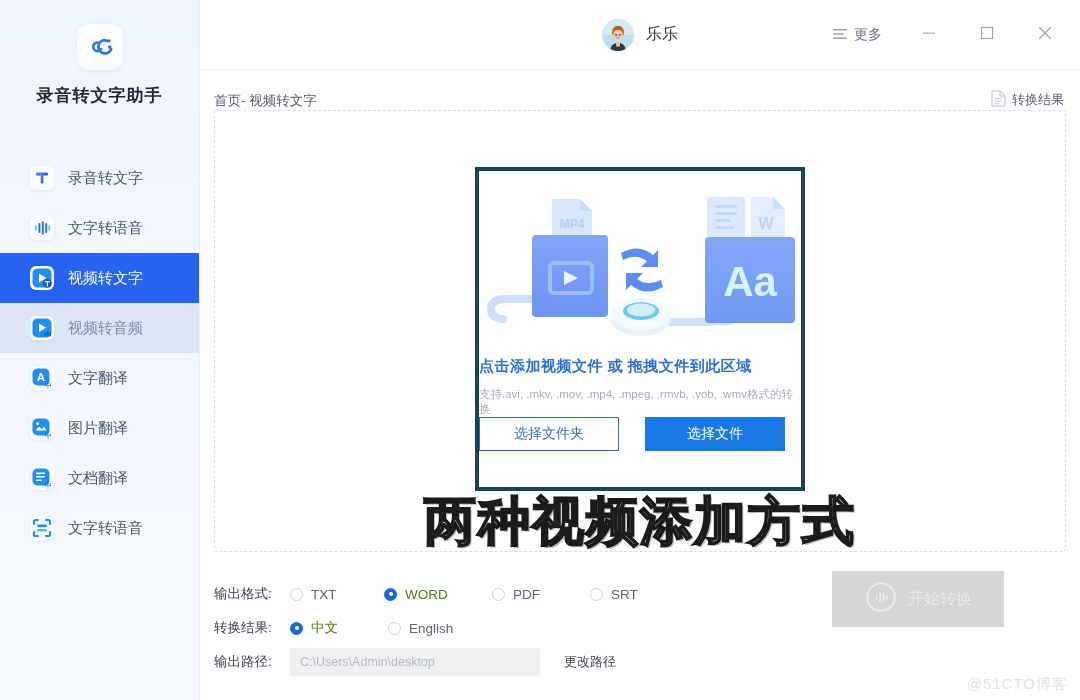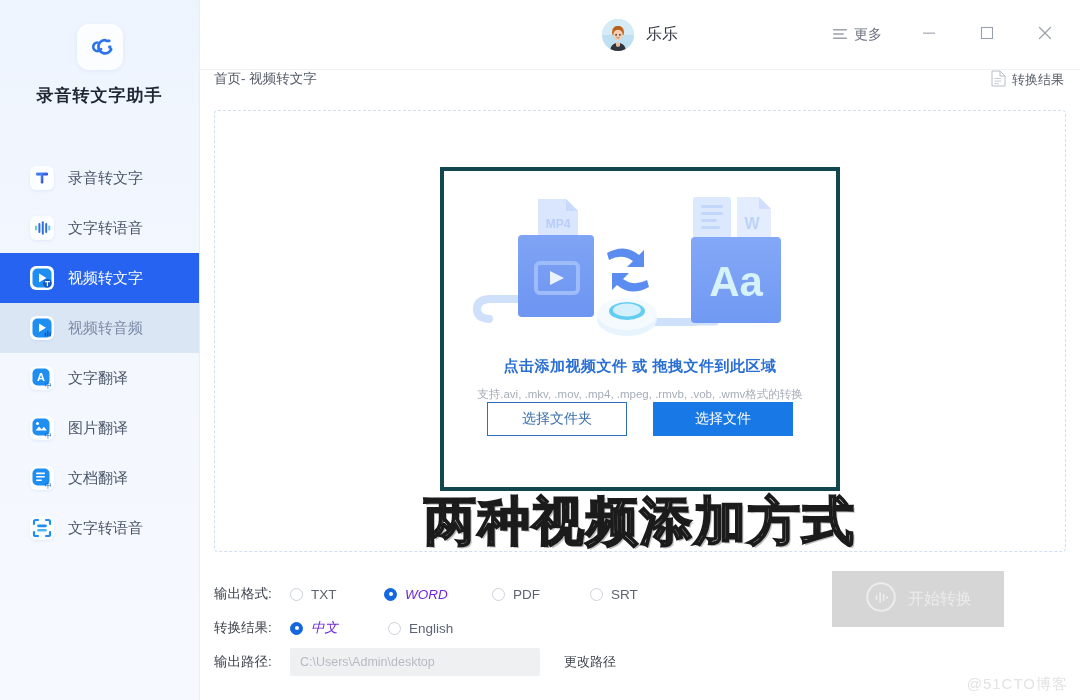--- a/index.html
+++ b/index.html
@@ -130,21 +130,21 @@
     width: 42px; height: 34px;
     display: flex; align-items: center; justify-content: center;
     cursor: pointer;
   }
 
   
   .crumbbar {
     height: 40px;
     flex: 0 0 40px;
     display: flex;
-    align-items: flex-start;
+    align-items: flex-end;
     padding: 0 16px 0 14px;
     justify-content: space-between;
   }
   .crumb {
     font-size: 13.5px;
     color: #555c68;
     cursor: pointer;
   }
   .result-btn {
     display: flex; align-items: center; gap: 6px;
@@ -163,26 +163,26 @@
     border: 1px dashed #cfe0f5;
     border-radius: 4px;
     position: relative;
     background: #ffffff;
   }
   .inner-box {
     position: absolute;
     left: 50%;
     transform: translateX(-50%);
     top: 56px;
-    width: 400px; height: 324px;
+    width: 330px; height: 324px;
     border: 4px solid #12474f;
     background: #ffffff;
     display: flex;
     flex-direction: column;
-    align-items: center;
+    align-items: flex-start;
   }
   .illus {
     margin-top: 20px;
     width: 350px; height: 150px;
   }
   .dz-title {
     margin-top: 16px;
     font-size: 15px;
     color: #2a6fd4;
     font-weight: bold;
@@ -275,21 +275,21 @@
     transform: translate(-50%, -50%);
     width: 4px; height: 4px;
     background: #ffffff;
     border-radius: 50%;
   }
   .radio .rlabel {
     margin-left: 8px;
     font-size: 13.5px;
     color: #5b6472;
   }
-  .radio.on .rlabel { color: #6d28d9; font-style: italic; }
+  .radio.on .rlabel { color: #4d7c0f; }
 
   .path-input {
     width: 250px; height: 28px;
     background: #eff0f2;
     border: none;
     border-radius: 2px;
     padding: 0 10px;
     font-size: 12.5px;
     color: #9aa0a8;
     font-family: "Liberation Sans", sans-serif;

